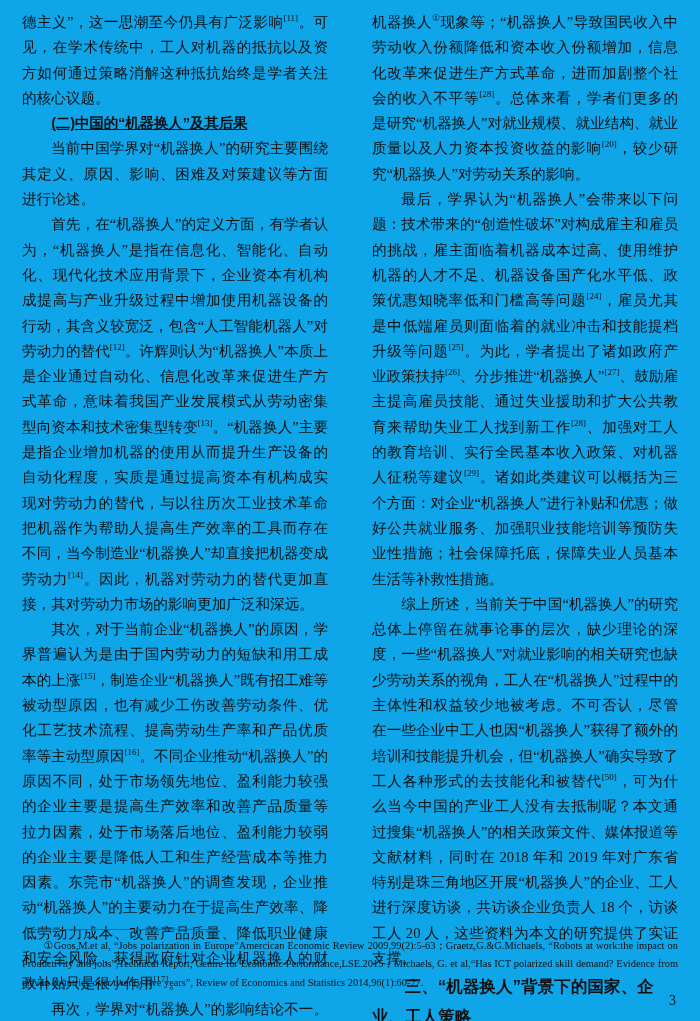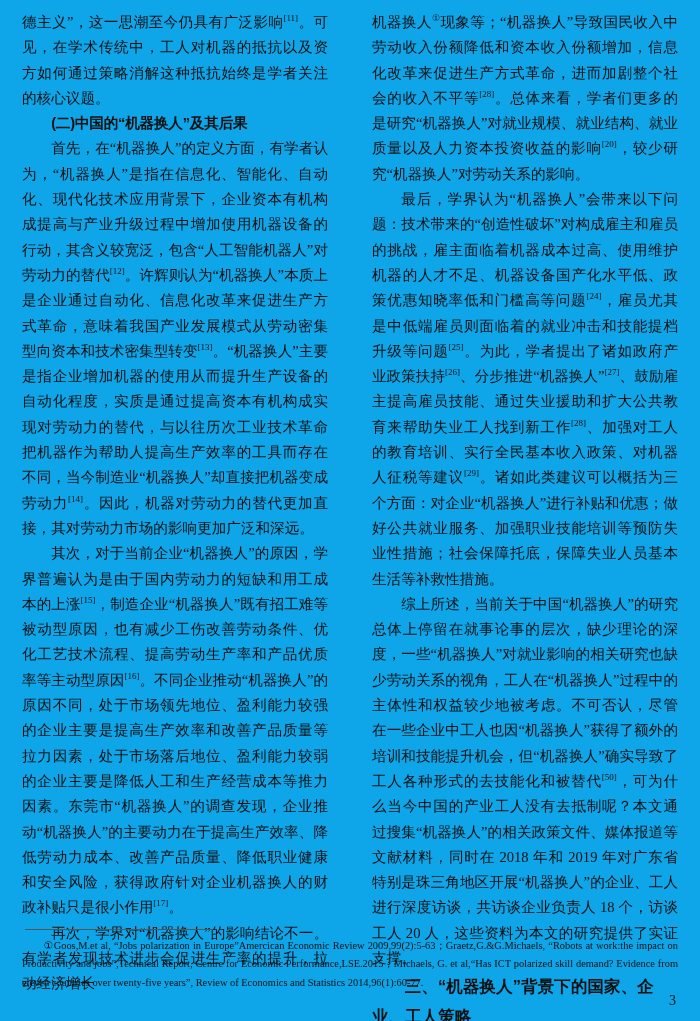--- a/index.html
+++ b/index.html
@@ -52,20 +52,21 @@
   }
   h3.sub-head {
     margin: 0;
     font-size: 14.6px;
     line-height: 25.3px;
     font-weight: bold;
     text-indent: 2em;
     font-family: "Liberation Sans", "DejaVu Sans", sans-serif;
     letter-spacing: -0.2px;
     word-break: break-all;
+    text-decoration: underline;
   }
   h2.main-head {
     margin: 0;
     font-size: 16.4px;
     line-height: 30px;
     font-weight: bold;
     text-indent: 2em;
     font-family: "Liberation Sans", "DejaVu Sans", sans-serif;
     letter-spacing: 0.2px;
     word-break: break-all;
@@ -119,20 +120,21 @@
 <div id="page">
 
   <div id="columns">
 
     <div class="col">
 
       <p class="para"><span>德主义”，这一思潮至今仍具有广泛影响</span><sup class="ref">[11]</sup><span>。可见，在学术传统中，工人对机器的抵抗以及资方如何通过策略消解这种抵抗始终是学者关注的核心议题。</span></p>
 
       <h3 class="sub-head">(二)中国的“机器换人”及其后果</h3>
 
+      <p class="para indent">当前中国学界对“机器换人”的研究主要围绕其定义、原因、影响、困难及对策建议等方面进行论述。</p>
 
       <p class="para indent"><span>首先，在“机器换人”的定义方面，有学者认为，“机器换人”是指在信息化、智能化、自动化、现代化技术应用背景下，企业资本有机构成提高与产业升级过程中增加使用机器设备的行动，其含义较宽泛，包含“人工智能机器人”对劳动力的替代</span><sup class="ref">[12]</sup><span>。许辉则认为“机器换人”本质上是企业通过自动化、信息化改革来促进生产方式革命，意味着我国产业发展模式从劳动密集型向资本和技术密集型转变</span><sup class="ref">[13]</sup><span>。“机器换人”主要是指企业增加机器的使用从而提升生产设备的自动化程度，实质是通过提高资本有机构成实现对劳动力的替代，与以往历次工业技术革命把机器作为帮助人提高生产效率的工具而存在不同，当今制造业“机器换人”却直接把机器变成劳动力</span><sup class="ref">[14]</sup><span>。因此，机器对劳动力的替代更加直接，其对劳动力市场的影响更加广泛和深远。</span></p>
 
       <p class="para indent"><span>其次，对于当前企业“机器换人”的原因，学界普遍认为是由于国内劳动力的短缺和用工成本的上涨</span><sup class="ref">[15]</sup><span>，制造企业“机器换人”既有招工难等被动型原因，也有减少工伤改善劳动条件、优化工艺技术流程、提高劳动生产率和产品优质率等主动型原因</span><sup class="ref">[16]</sup><span>。不同企业推动“机器换人”的原因不同，处于市场领先地位、盈利能力较强的企业主要是提高生产效率和改善产品质量等拉力因素，处于市场落后地位、盈利能力较弱的企业主要是降低人工和生产经营成本等推力因素。东莞市“机器换人”的调查发现，企业推动“机器换人”的主要动力在于提高生产效率、降低劳动力成本、改善产品质量、降低职业健康和安全风险，获得政府针对企业机器换人的财政补贴只是很小作用</span><sup class="ref">[17]</sup><span>。</span></p>
 
       <p class="para indent"><span>再次，学界对“机器换人”的影响结论不一。有学者发现技术进步会促进生产率的提升，拉动经济增长</span></p>
 
     </div>
 
     <div class="col">

